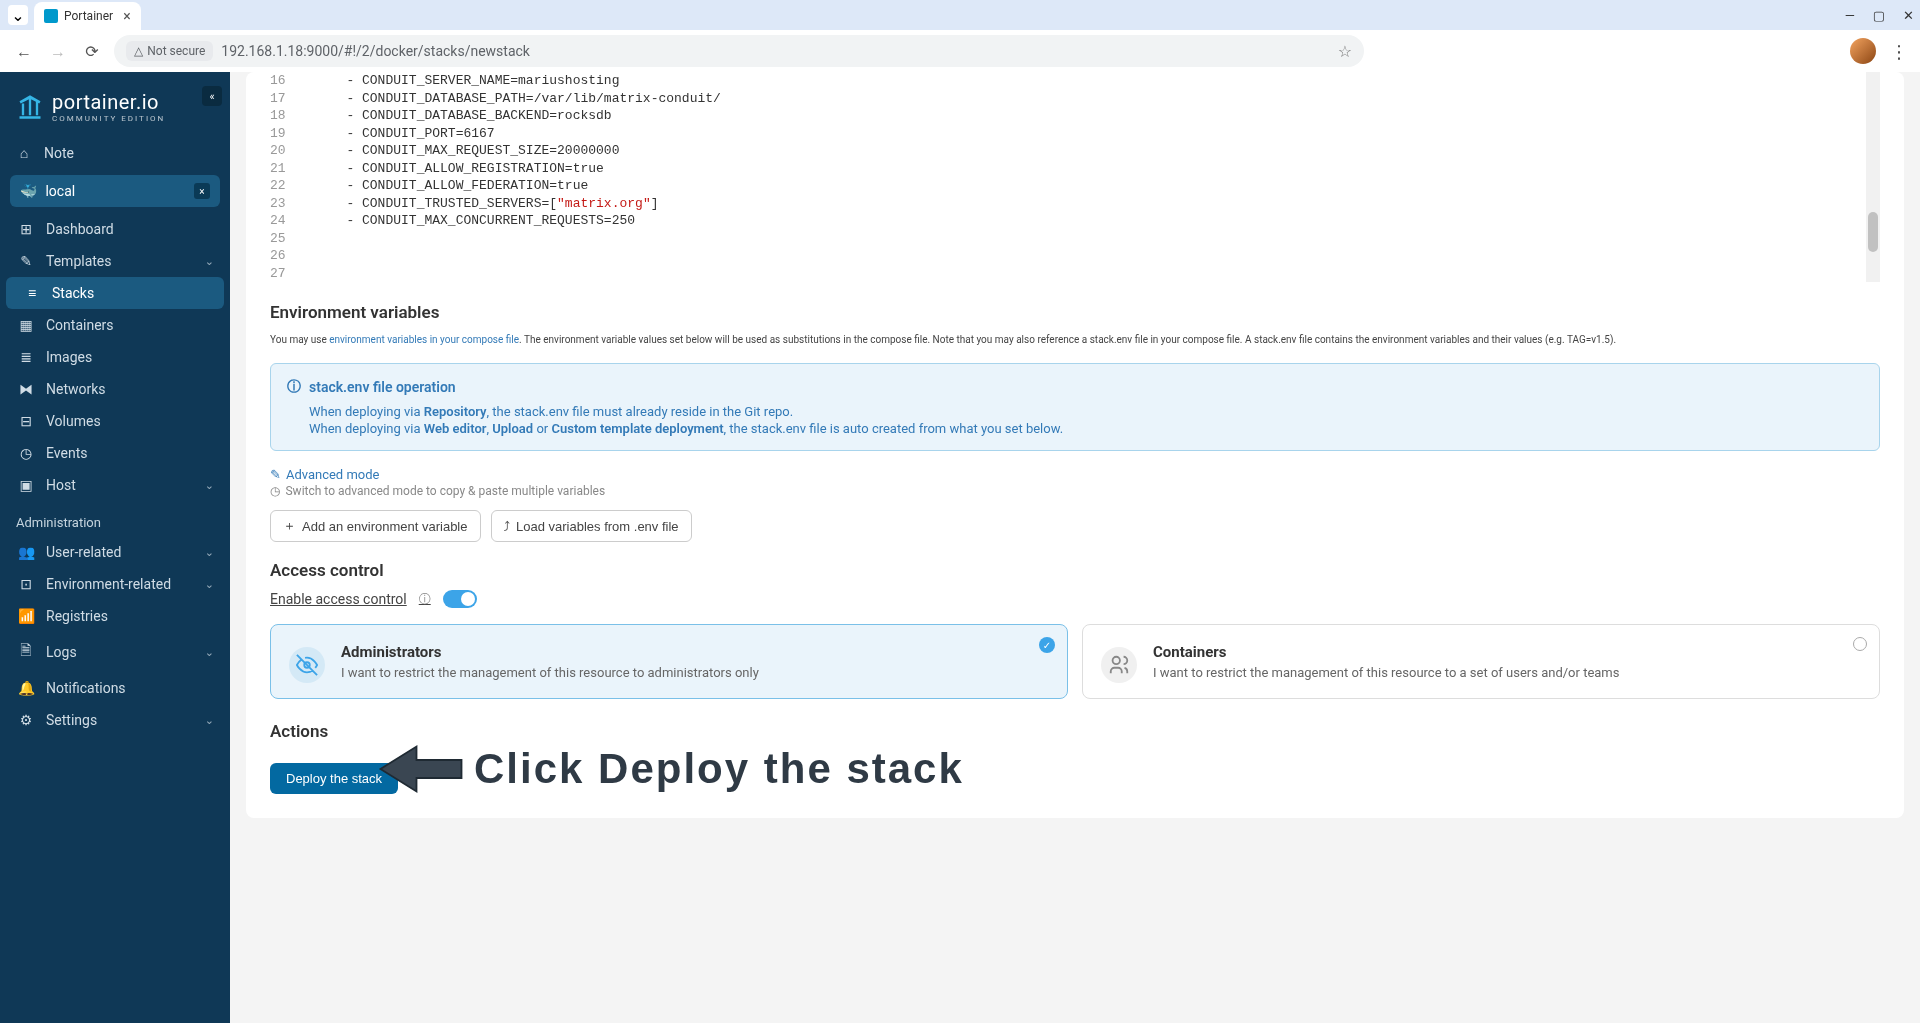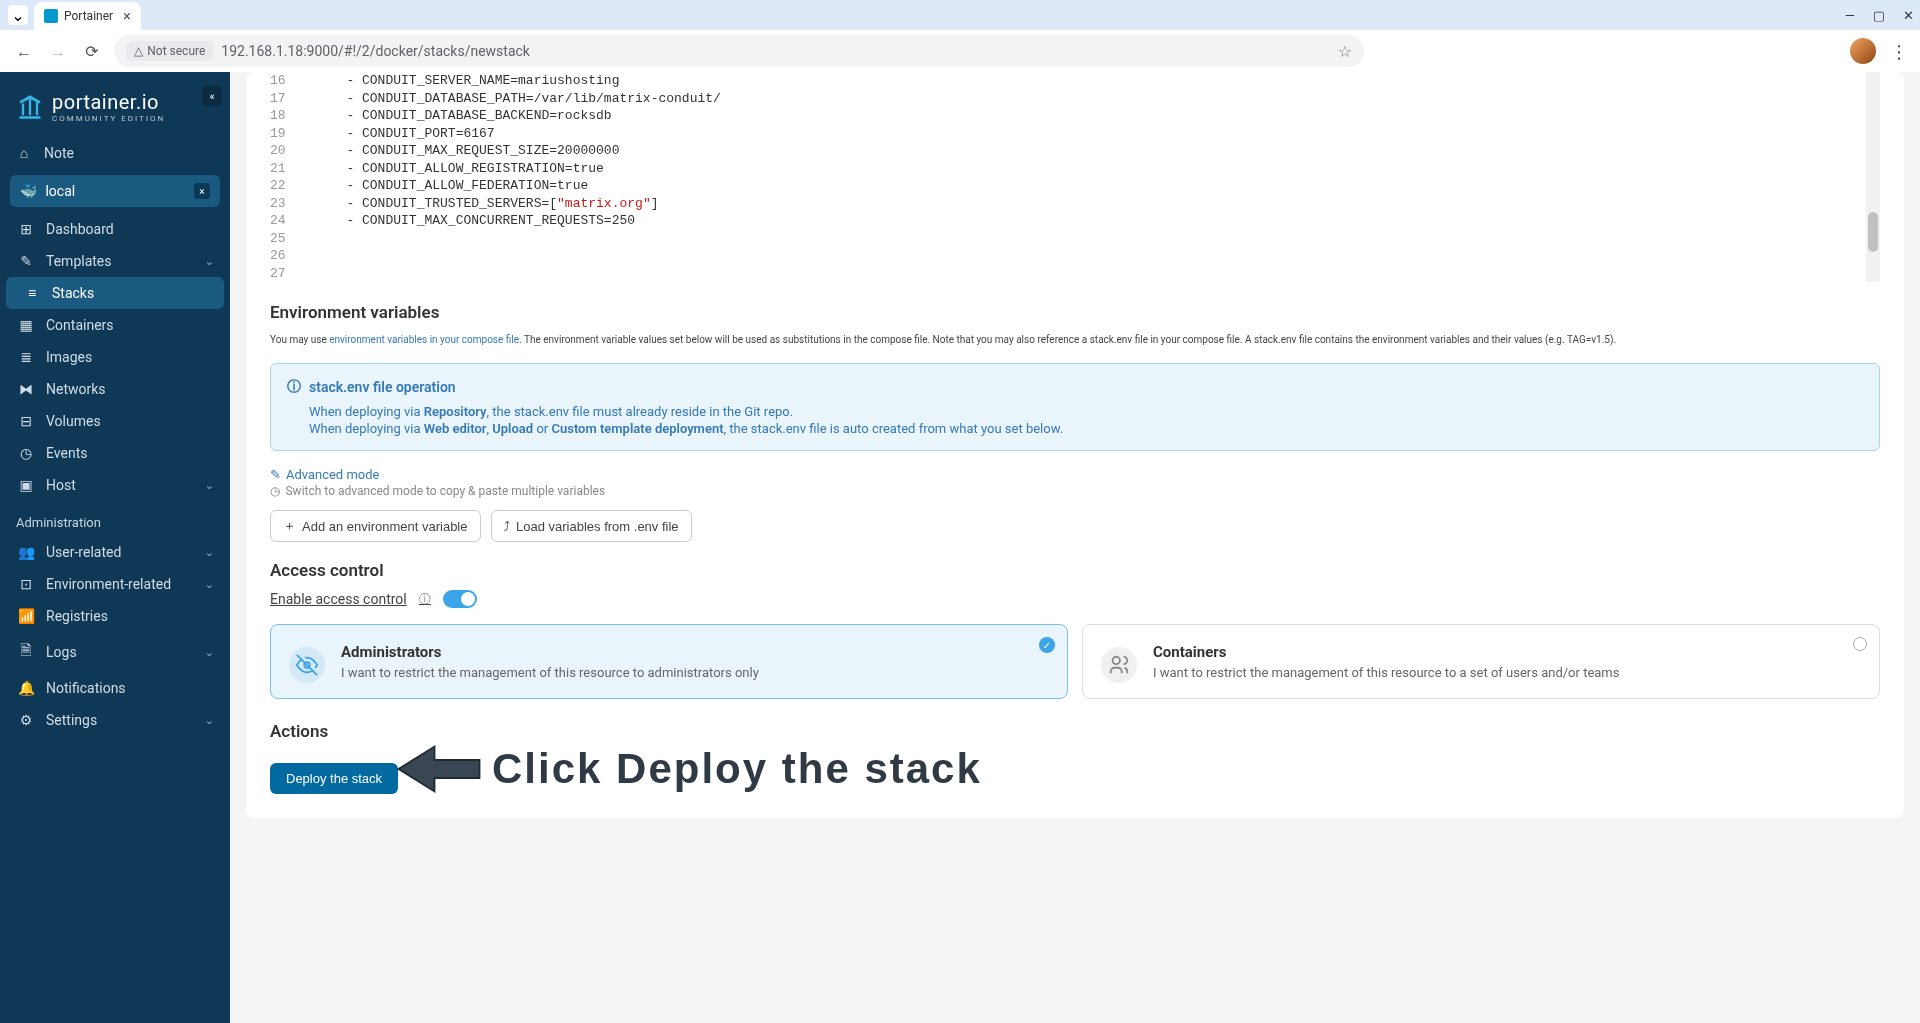--- a/index.html
+++ b/index.html
@@ -335,21 +335,21 @@
           <div class="option-title">Containers</div>
           <div class="option-desc">I want to restrict the management of this resource to a set of users and/or teams</div>
         </div>
       </div>
 
       <div class="actions-wrap">
         <div class="section-title">Actions</div>
         <button class="deploy-btn">
           <span>Deploy the stack</span>
         </button>
-        <div class="annotation" style="left:124px; top:18px;">
+        <div class="annotation" style="left:106px; top:18px;">
           <svg class="arrow-svg" viewBox="0 0 100 60">
             <path d="M 95 20 L 45 20 L 45 5 L 5 30 L 45 55 L 45 40 L 95 40 Z" fill="#3a4652" stroke="#1f2a33" stroke-width="2"></path>
           </svg>
           <span class="big-text">Click Deploy the stack</span>
         </div>
       </div>
 
     </div>
   </div>
 </div>

